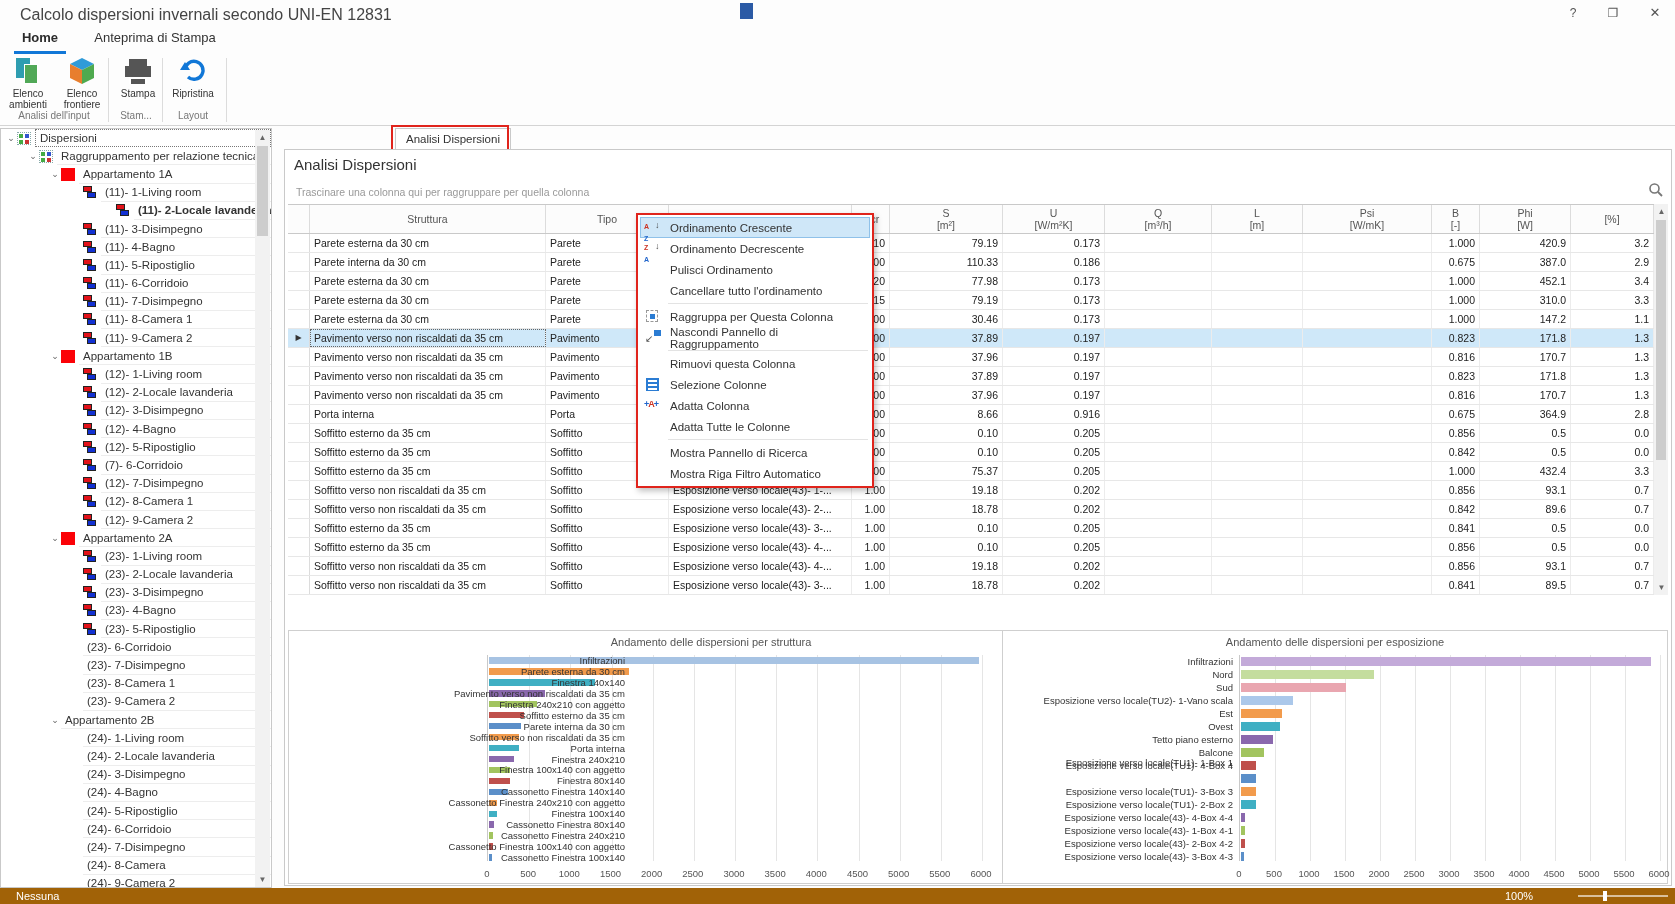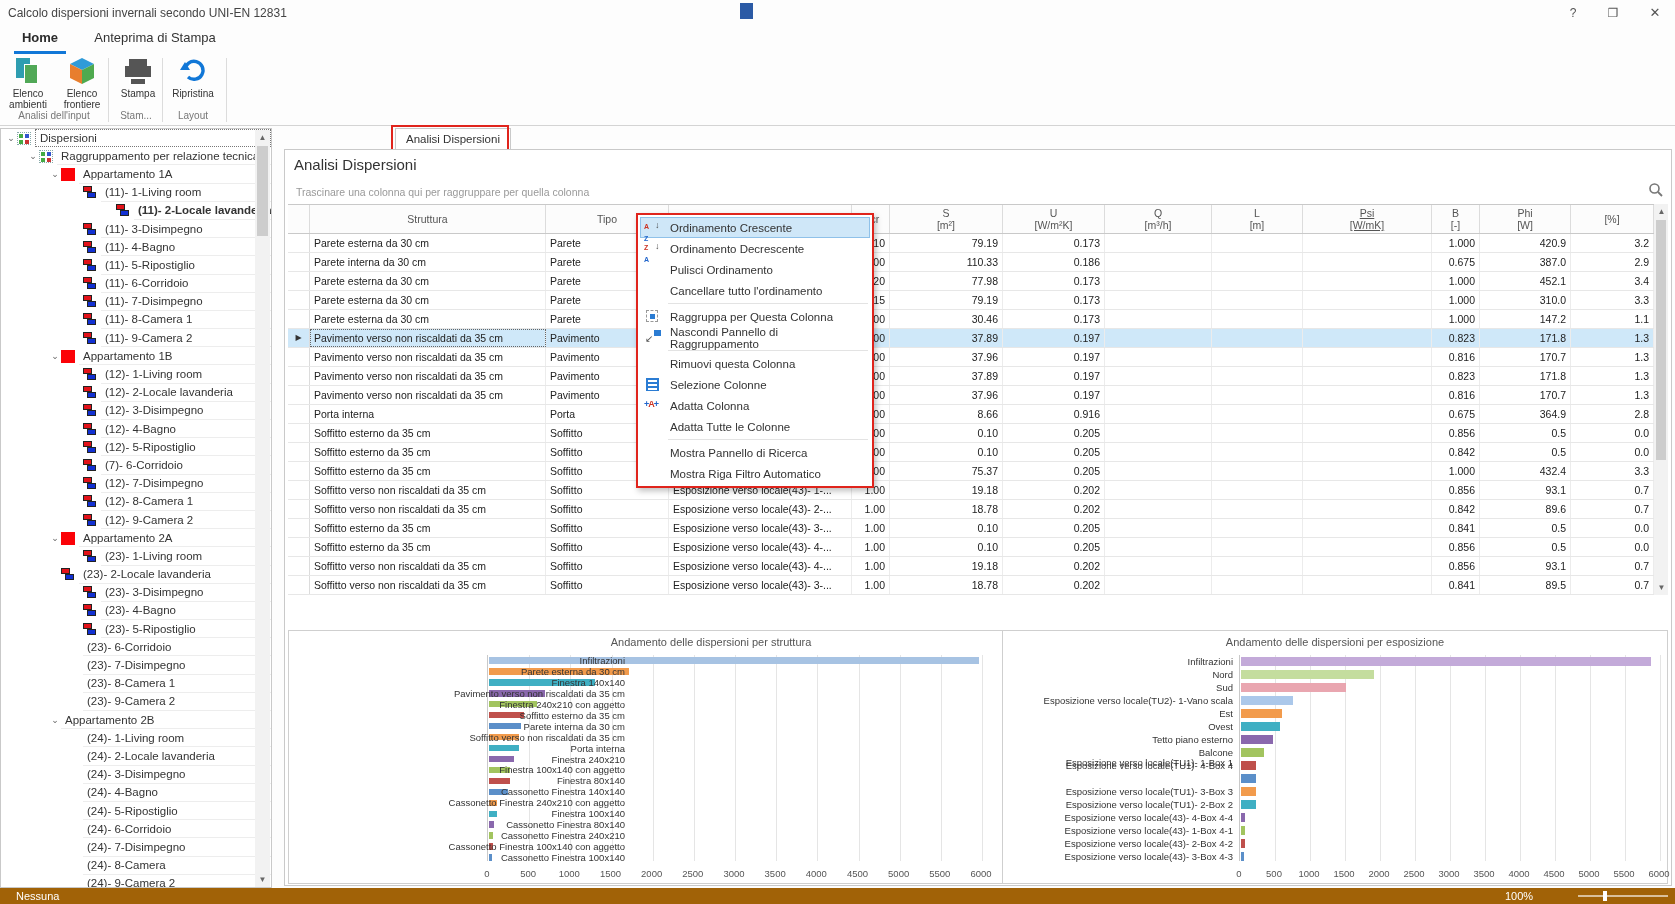--- a/index.html
+++ b/index.html
@@ -2,21 +2,21 @@
 <html><head>
 <meta charset="utf-8">
 <style>
   * { margin:0; padding:0; box-sizing:border-box; }
   html,body { width:1675px; height:904px; overflow:hidden; background:#fff;
     font-family:"Liberation Sans", sans-serif; color:#333; }
   #window { position:absolute; inset:0; background:#fdfdfd; }
 
   
   #titlebar { position:absolute; left:0; top:0; width:1675px; height:26px; background:#fdfdfd; }
-  #title-text { position:absolute; left:8px; top:6px; font-size:12px; color:#444; }
+  #title-text { position:absolute; left:20px; top:6px; font-size:16px; color:#444; }
   #title-appicon { position:absolute; left:740px; top:3px; width:13px; height:16px; background:#2b5aa5; }
   .winctl { position:absolute; top:0; width:36px; height:26px; text-align:center; line-height:26px;
     font-size:12px; color:#555; cursor:default; }
   #ctl-help { left:1555px; } #ctl-restore { left:1595px; } #ctl-close { left:1637px; font-size:13px; }
 
   
   #ribbon-tabs { position:absolute; left:0; top:26px; width:1675px; height:28px; }
   .rtab { position:absolute; top:4px; height:24px; font-size:13px; color:#333; text-align:center; }
   #rtab-home { left:14px; width:52px; border-bottom:3px solid #1177d7; font-weight:bold; color:#2b2b2b; }
   #rtab-anteprima { left:80px; width:150px; }
@@ -379,21 +379,21 @@
           <span class="tlabel">Appartamento 2A</span>
         </div>
         <div class="tnode" style="padding-left: 70px;">
           <span class="exp"></span>
           <span class="ticon ic-room">
             <i class="r1"></i>
             <i class="r2"></i>
           </span>
           <span class="tlabel">(23)-   1-Living room</span>
         </div>
-        <div class="tnode" style="padding-left: 48px;">
+        <div class="tnode" style="padding-left: 70px;">
           <span class="exp"></span>
           <span class="ticon ic-room">
             <i class="r1"></i>
             <i class="r2"></i>
           </span>
           <span class="tlabel">(23)-   2-Locale lavanderia</span>
         </div>
         <div class="tnode" style="padding-left: 70px;">
           <span class="exp"></span>
           <span class="ticon ic-room">
@@ -521,21 +521,21 @@
           <span>[W/m²K]</span>
         </div>
         <div class="hcell" style="width: 107px;">
           <span>Q</span>
           <span>[m³/h]</span>
         </div>
         <div class="hcell" style="width: 91px;">
           <span>L</span>
           <span>[m]</span>
         </div>
-        <div class="hcell" style="width: 129px; text-decoration: underline;">
+        <div class="hcell" style="width: 129px;">
           <span>Psi</span>
           <span>[W/mK]</span>
         </div>
         <div class="hcell" style="width: 48px;">
           <span>B</span>
           <span>[-]</span>
         </div>
         <div class="hcell" style="width: 91px;">
           <span>Phi</span>
           <span>[W]</span>

